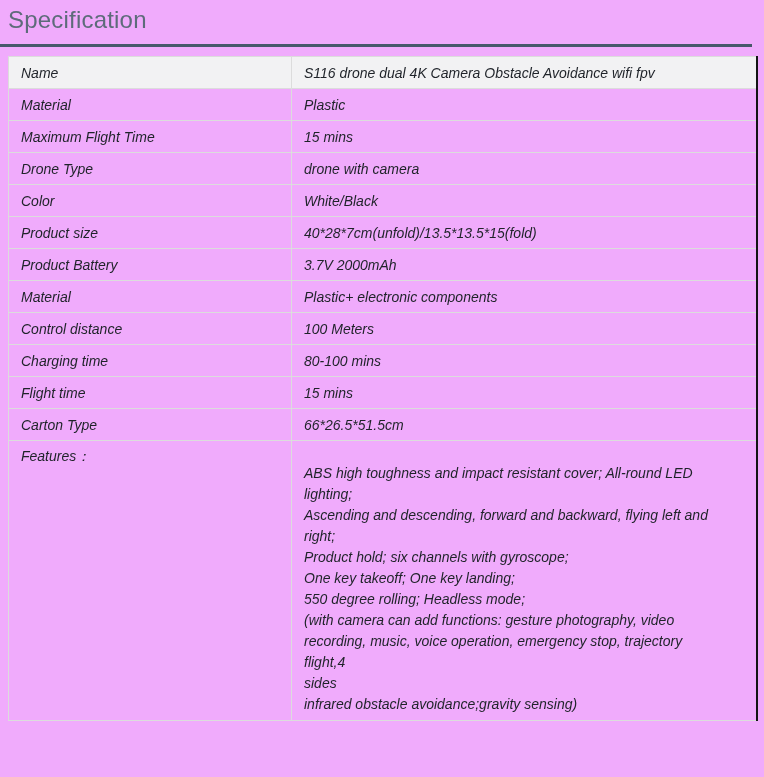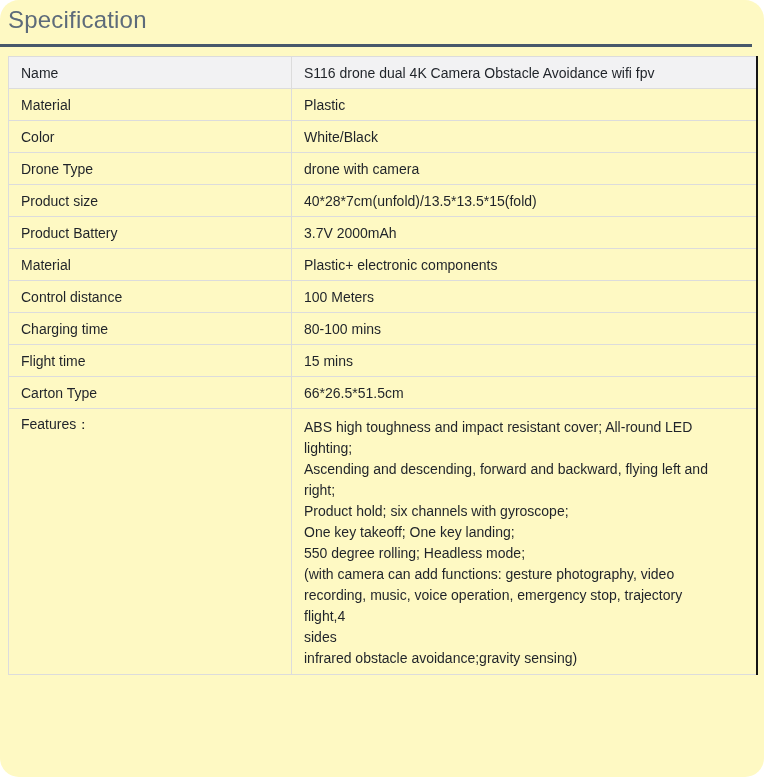--- a/index.html
+++ b/index.html
@@ -5,23 +5,22 @@
   html, body {
     margin: 0;
     padding: 0;
     background: #ffffff;
     font-family: "Liberation Sans", "DejaVu Sans", sans-serif;
   }
   .page {
     position: relative;
     width: 764px;
     height: 777px;
-    background: #fef9c3;
+    background: #f0abfc;
     overflow: hidden;
-    border-radius: 19px;
   }
   .page-title {
     position: absolute;
     top: 6px;
     left: 8px;
     margin: 0;
     font-size: 24px;
     font-weight: 400;
     color: #5d6b7a;
     letter-spacing: 0.2px;
@@ -45,31 +44,32 @@
     border-right: 2px solid #141414;
   }
   .spec-table td {
     border: 1px solid #dcdcdc;
     font-size: 14px;
     color: #1f2329;
     padding: 0 12px;
     height: 31px;
     vertical-align: middle;
     overflow: hidden;
+    font-style: italic;
   }
   .spec-table td.label-cell {
     width: 258px;
   }
   .spec-table tr.shaded {
     background: #f2f2f3;
   }
   .spec-table tr.features-row td {
     height: auto;
     vertical-align: top;
-    padding-top: 8px;
+    padding-top: 22px;
     padding-bottom: 5px;
   }
   .spec-table tr.features-row td.label-cell {
     padding-top: 7px;
   }
   .feature-line {
     line-height: 21px;
     white-space: nowrap;
   }
 </style>
@@ -83,26 +83,30 @@
     <tbody id="spec-tbody">
         <tr class="shaded">
           <td class="label-cell">Name</td>
           <td class="value-cell">S116 drone dual 4K Camera Obstacle Avoidance wifi fpv</td>
         </tr>
         <tr>
           <td class="label-cell">Material</td>
           <td class="value-cell">Plastic</td>
         </tr>
         <tr>
-          <td class="label-cell">Color</td>
-          <td class="value-cell">White/Black</td>
+          <td class="label-cell">Maximum Flight Time</td>
+          <td class="value-cell">15 mins</td>
         </tr>
         <tr>
           <td class="label-cell">Drone Type</td>
           <td class="value-cell">drone with camera</td>
+        </tr>
+        <tr>
+          <td class="label-cell">Color</td>
+          <td class="value-cell">White/Black</td>
         </tr>
         <tr>
           <td class="label-cell">Product size</td>
           <td class="value-cell">40*28*7cm(unfold)/13.5*13.5*15(fold)</td>
         </tr>
         <tr>
           <td class="label-cell">Product Battery</td>
           <td class="value-cell">3.7V 2000mAh</td>
         </tr>
         <tr>

